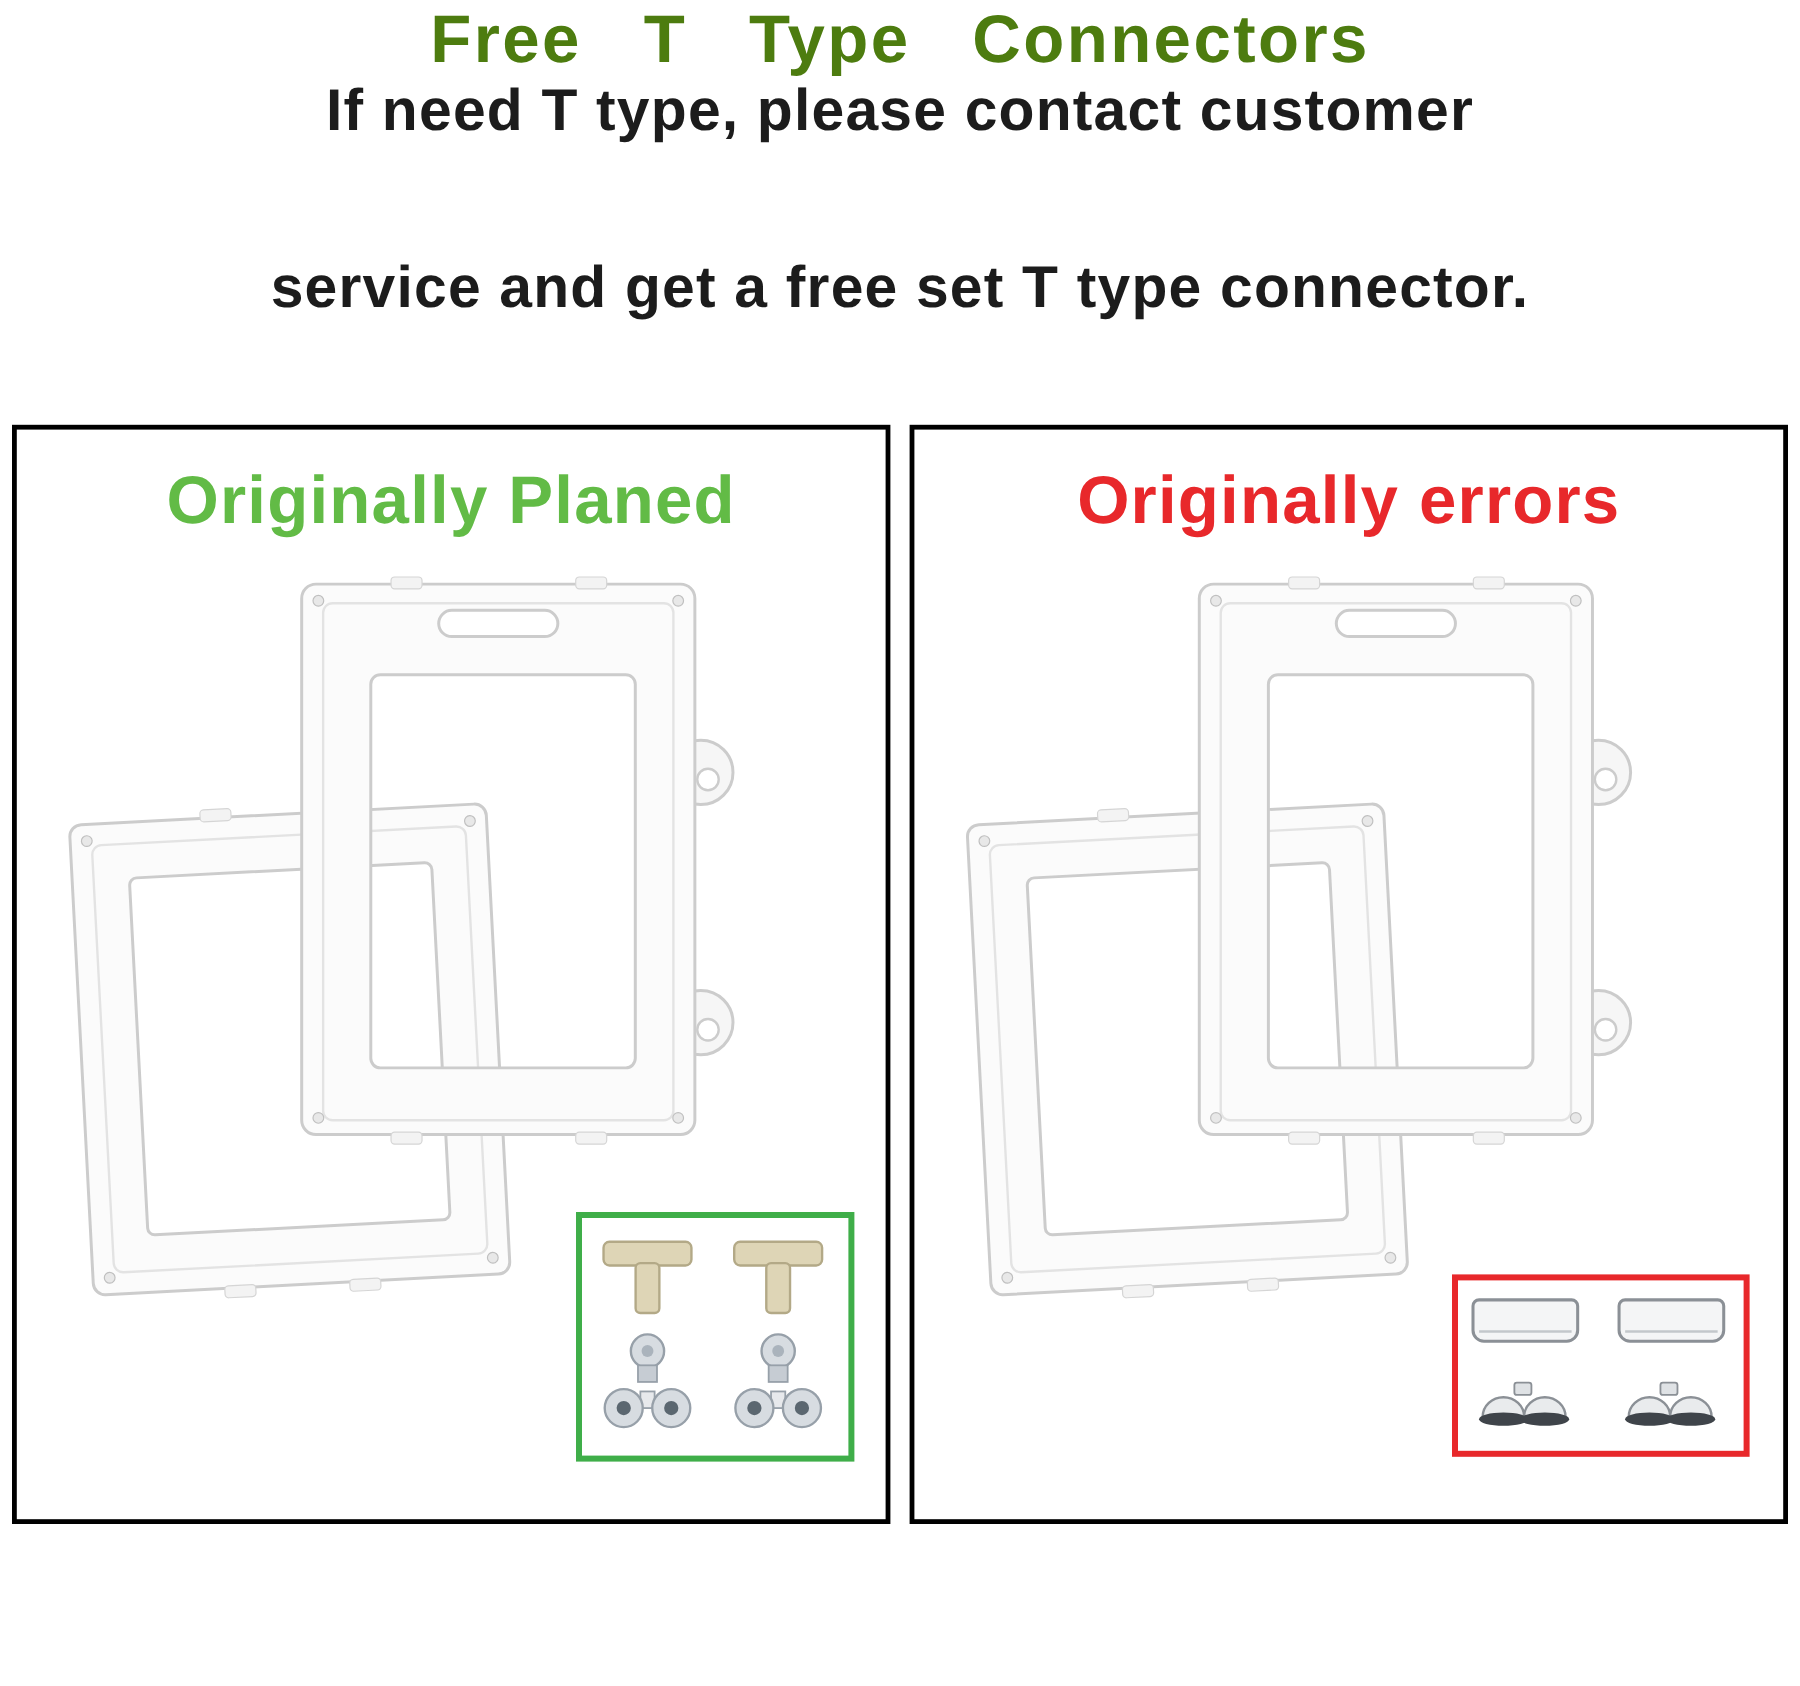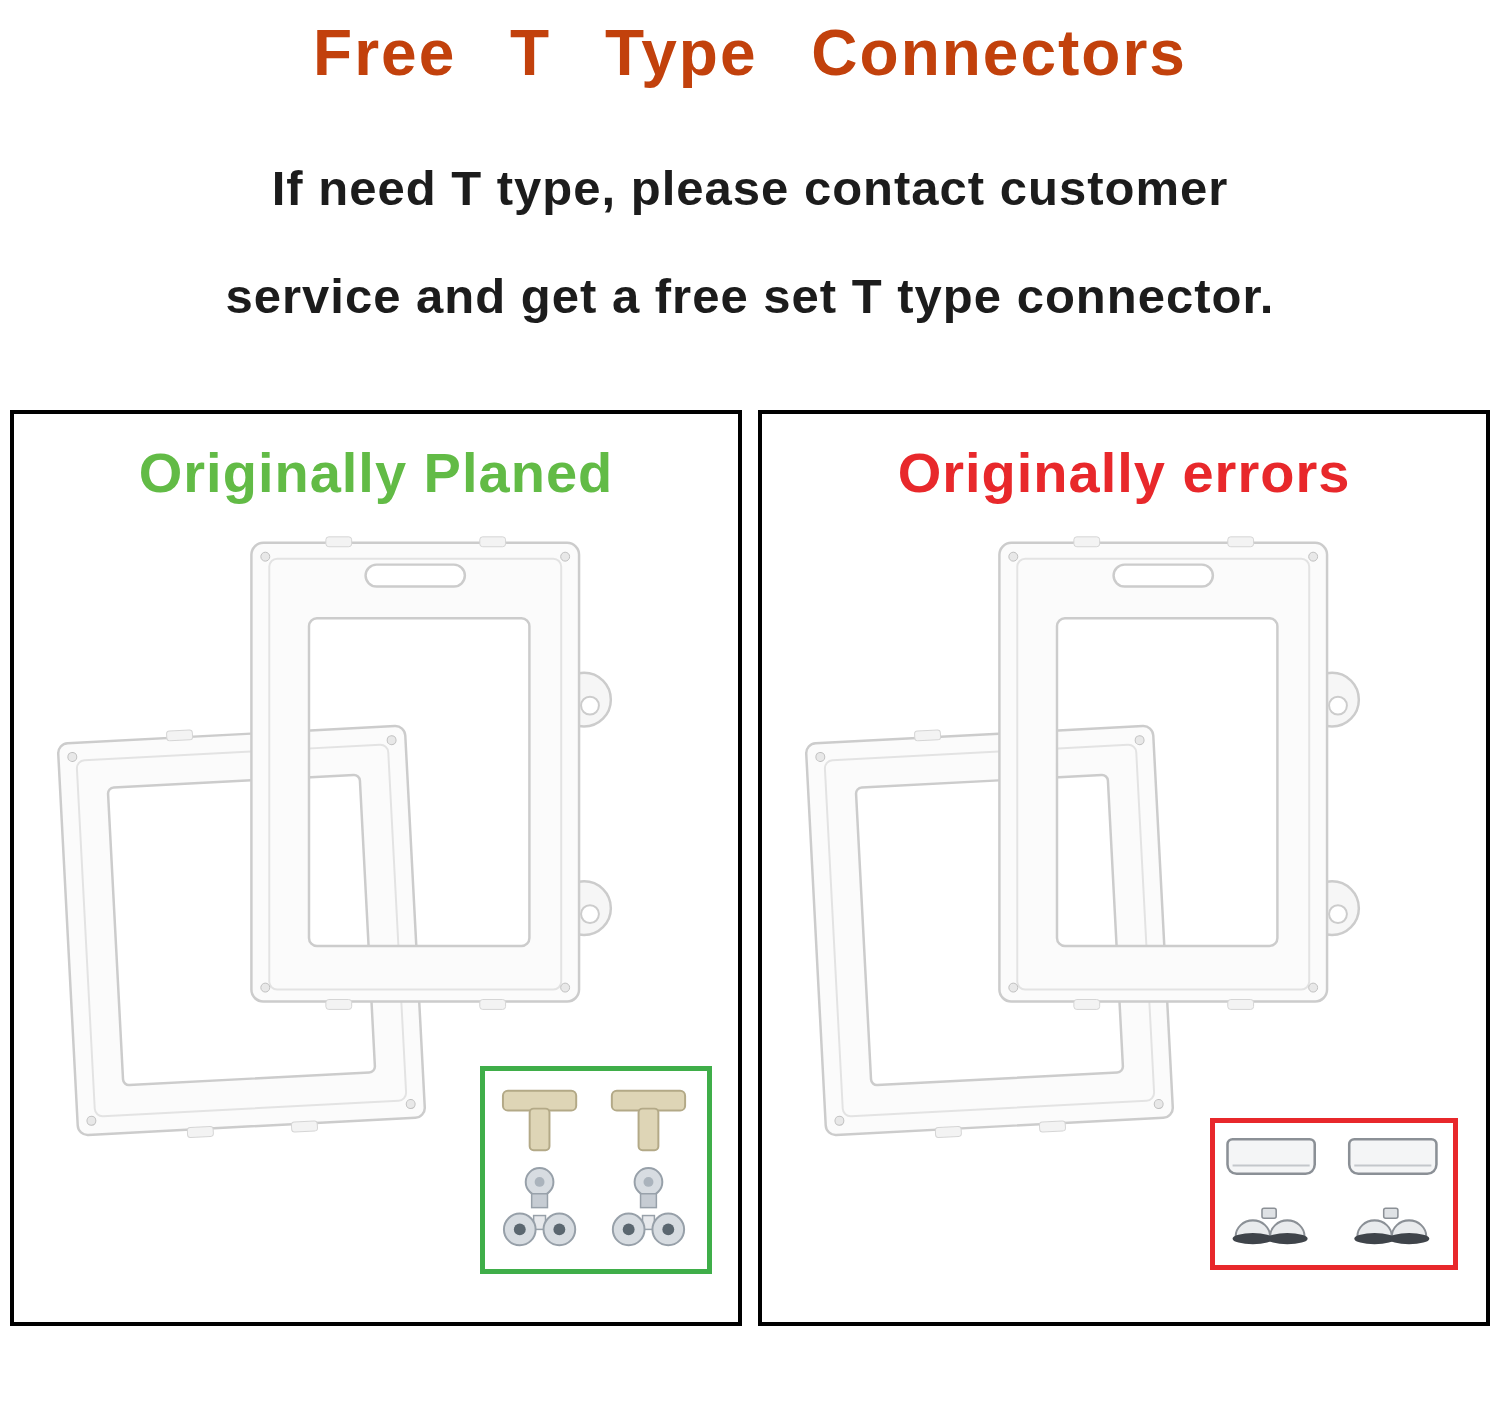--- a/index.html
+++ b/index.html
@@ -1,29 +1,29 @@
 <!DOCTYPE html>
 <html><head>
 <meta charset="utf-8">
 <style>
   html,body{margin:0;padding:0;background:#ffffff;}
   body{width:1500px;height:1405px;position:relative;overflow:hidden;
        font-family:"Liberation Sans", sans-serif; -webkit-font-smoothing:antialiased;}
 
   .title{
-    margin-top:18px;text-align:center;
-    font-size:64px;font-weight:bold;color:#c2410c;
+    margin-top:2px;text-align:center;
+    font-size:56px;font-weight:bold;color:#4d7c0f;
     letter-spacing:2px;word-spacing:34px;line-height:1.1;
   }
   .subtitle-line{
     text-align:center;font-size:49px;font-weight:bold;color:#1c1c1c;
     letter-spacing:1px;
   }
-  .subtitle-line.l1{margin-top:72px;}
-  .subtitle-line.l2{margin-top:52px;}
+  .subtitle-line.l1{}
+  .subtitle-line.l2{margin-top:92px;}
 
   .panels{display:flex;gap:16px;padding:0 10px;margin-top:86px;}
   .panel{flex:1;border:4px solid #000;height:916px;position:relative;background:#fff;box-sizing:border-box;}
 
   .panel-label{text-align:center;font-size:56px;font-weight:bold;margin-top:26px;letter-spacing:1px;}
   .panel-label.green{color:#62bb46;}
   .panel-label.red{color:#e8282b;}
 
   .photo{display:block;width:96%;margin:6px auto 0 auto;}
 

